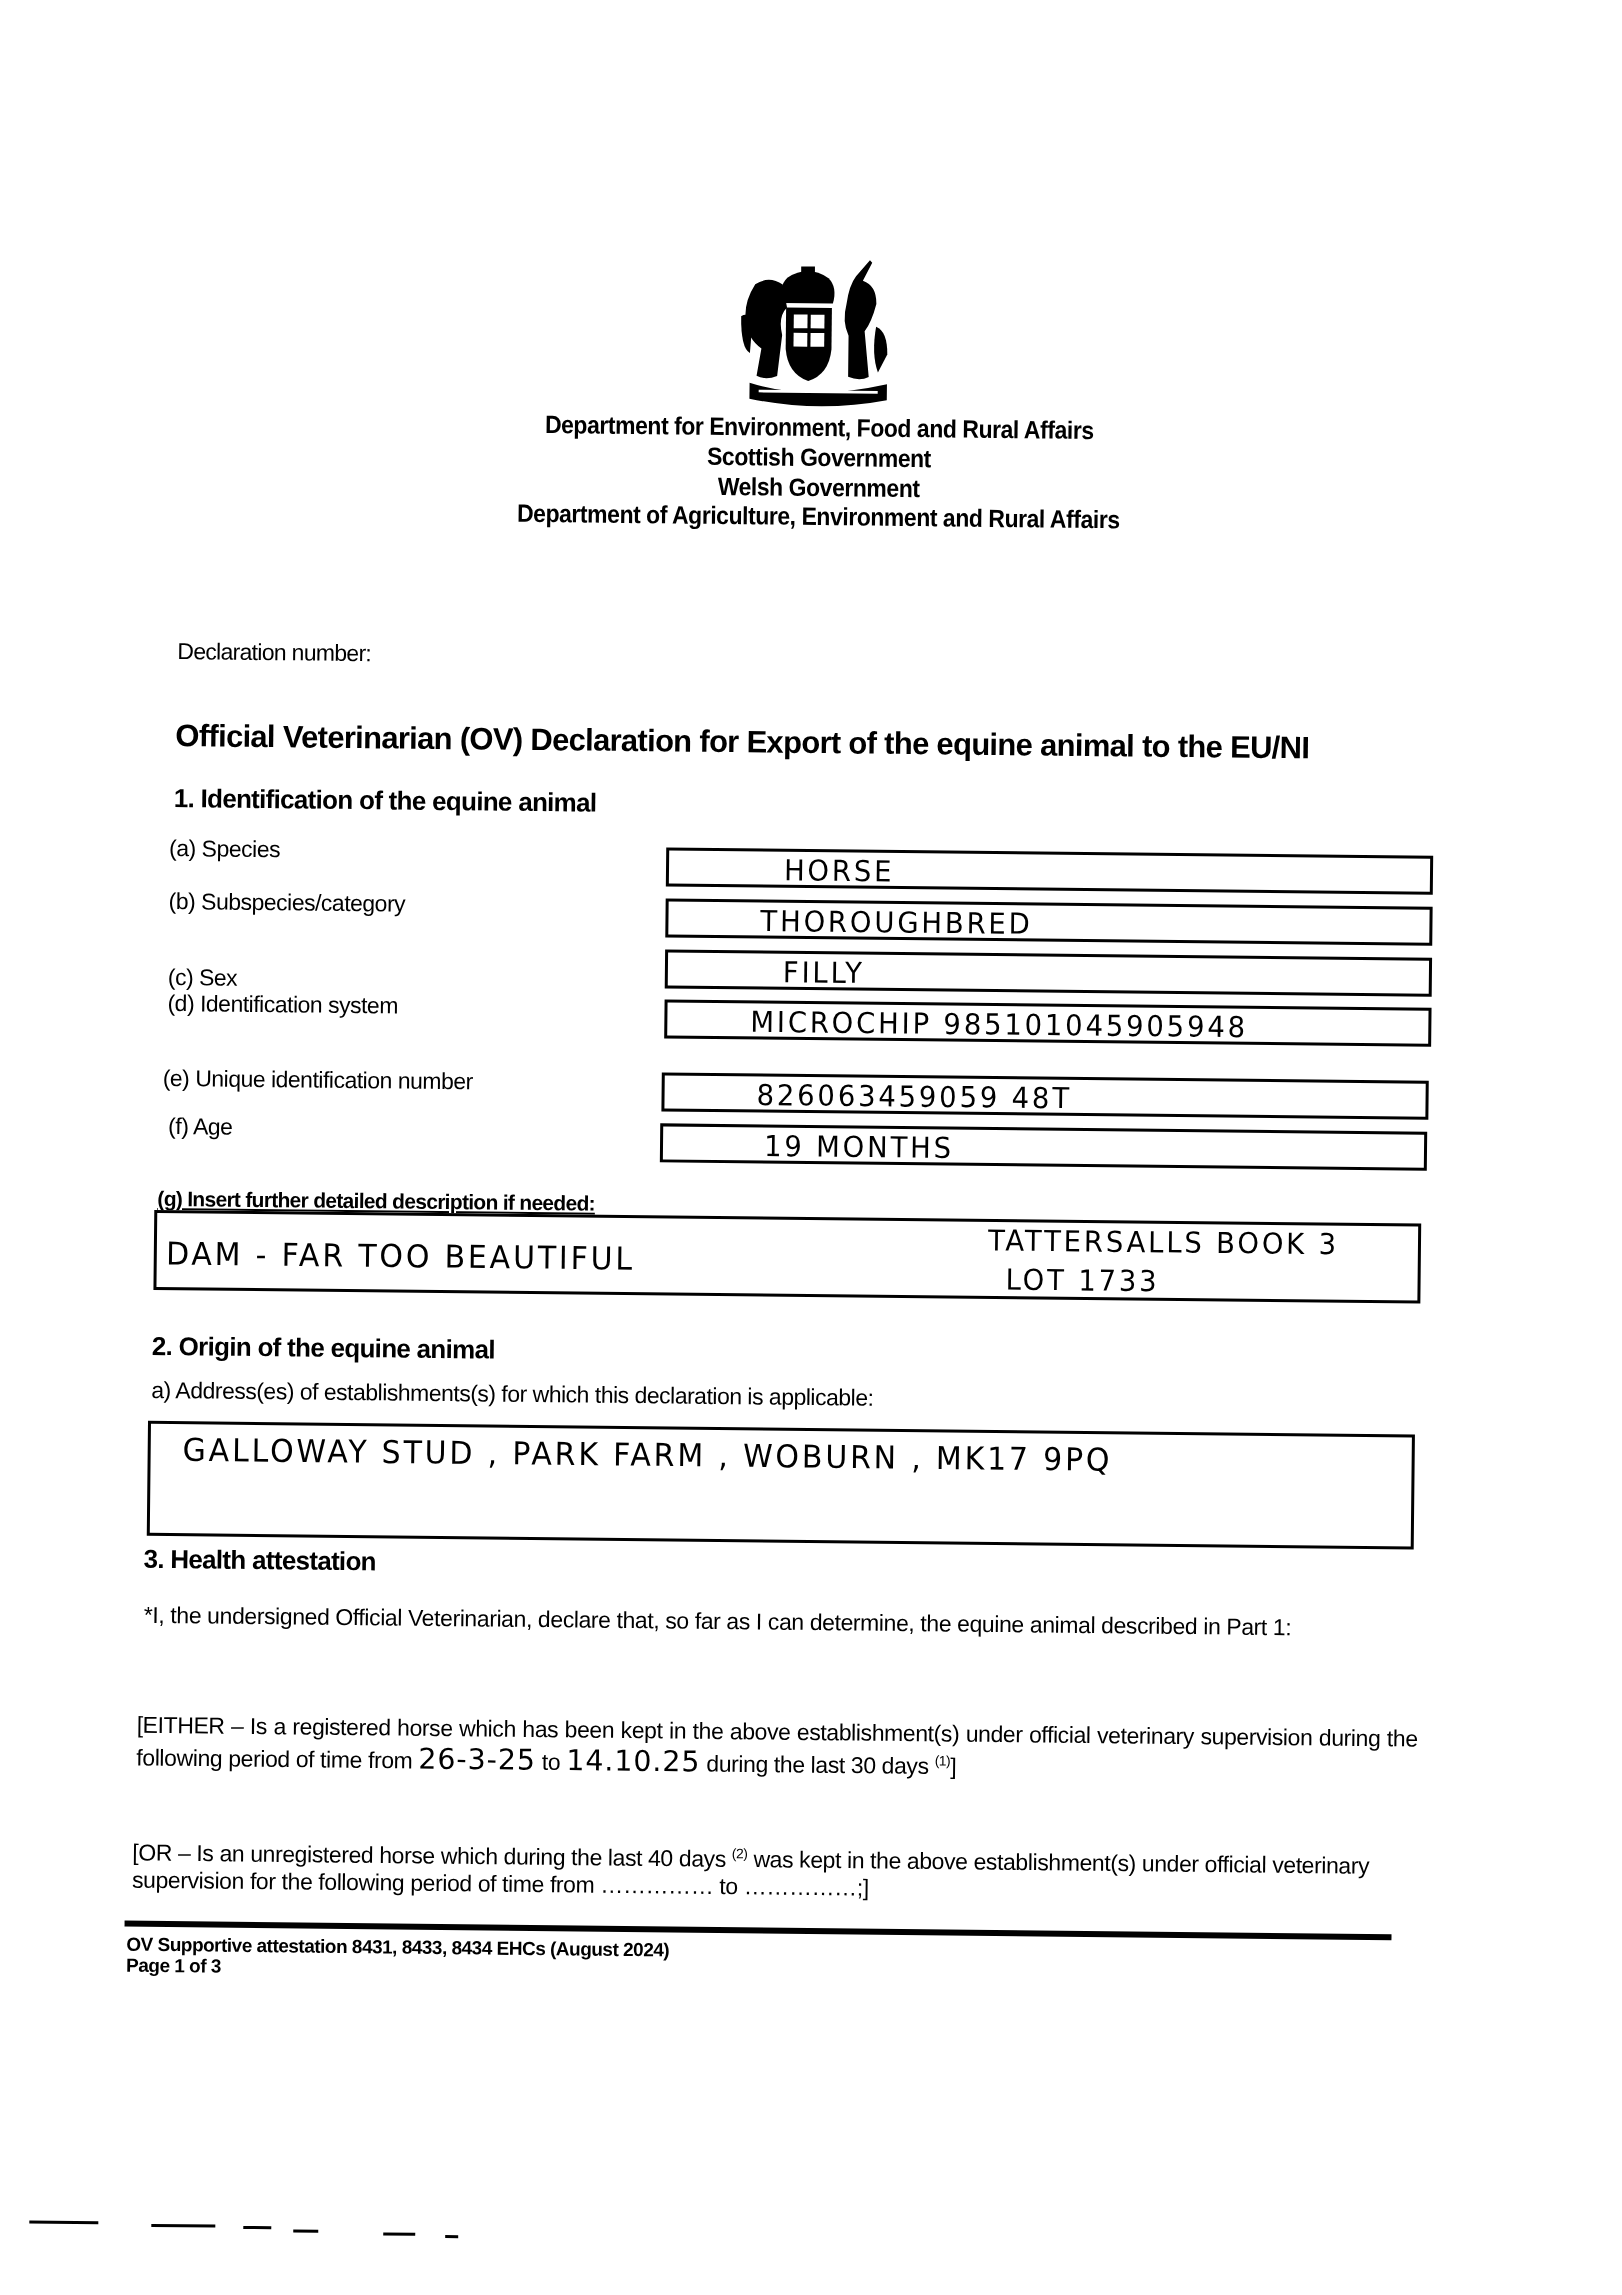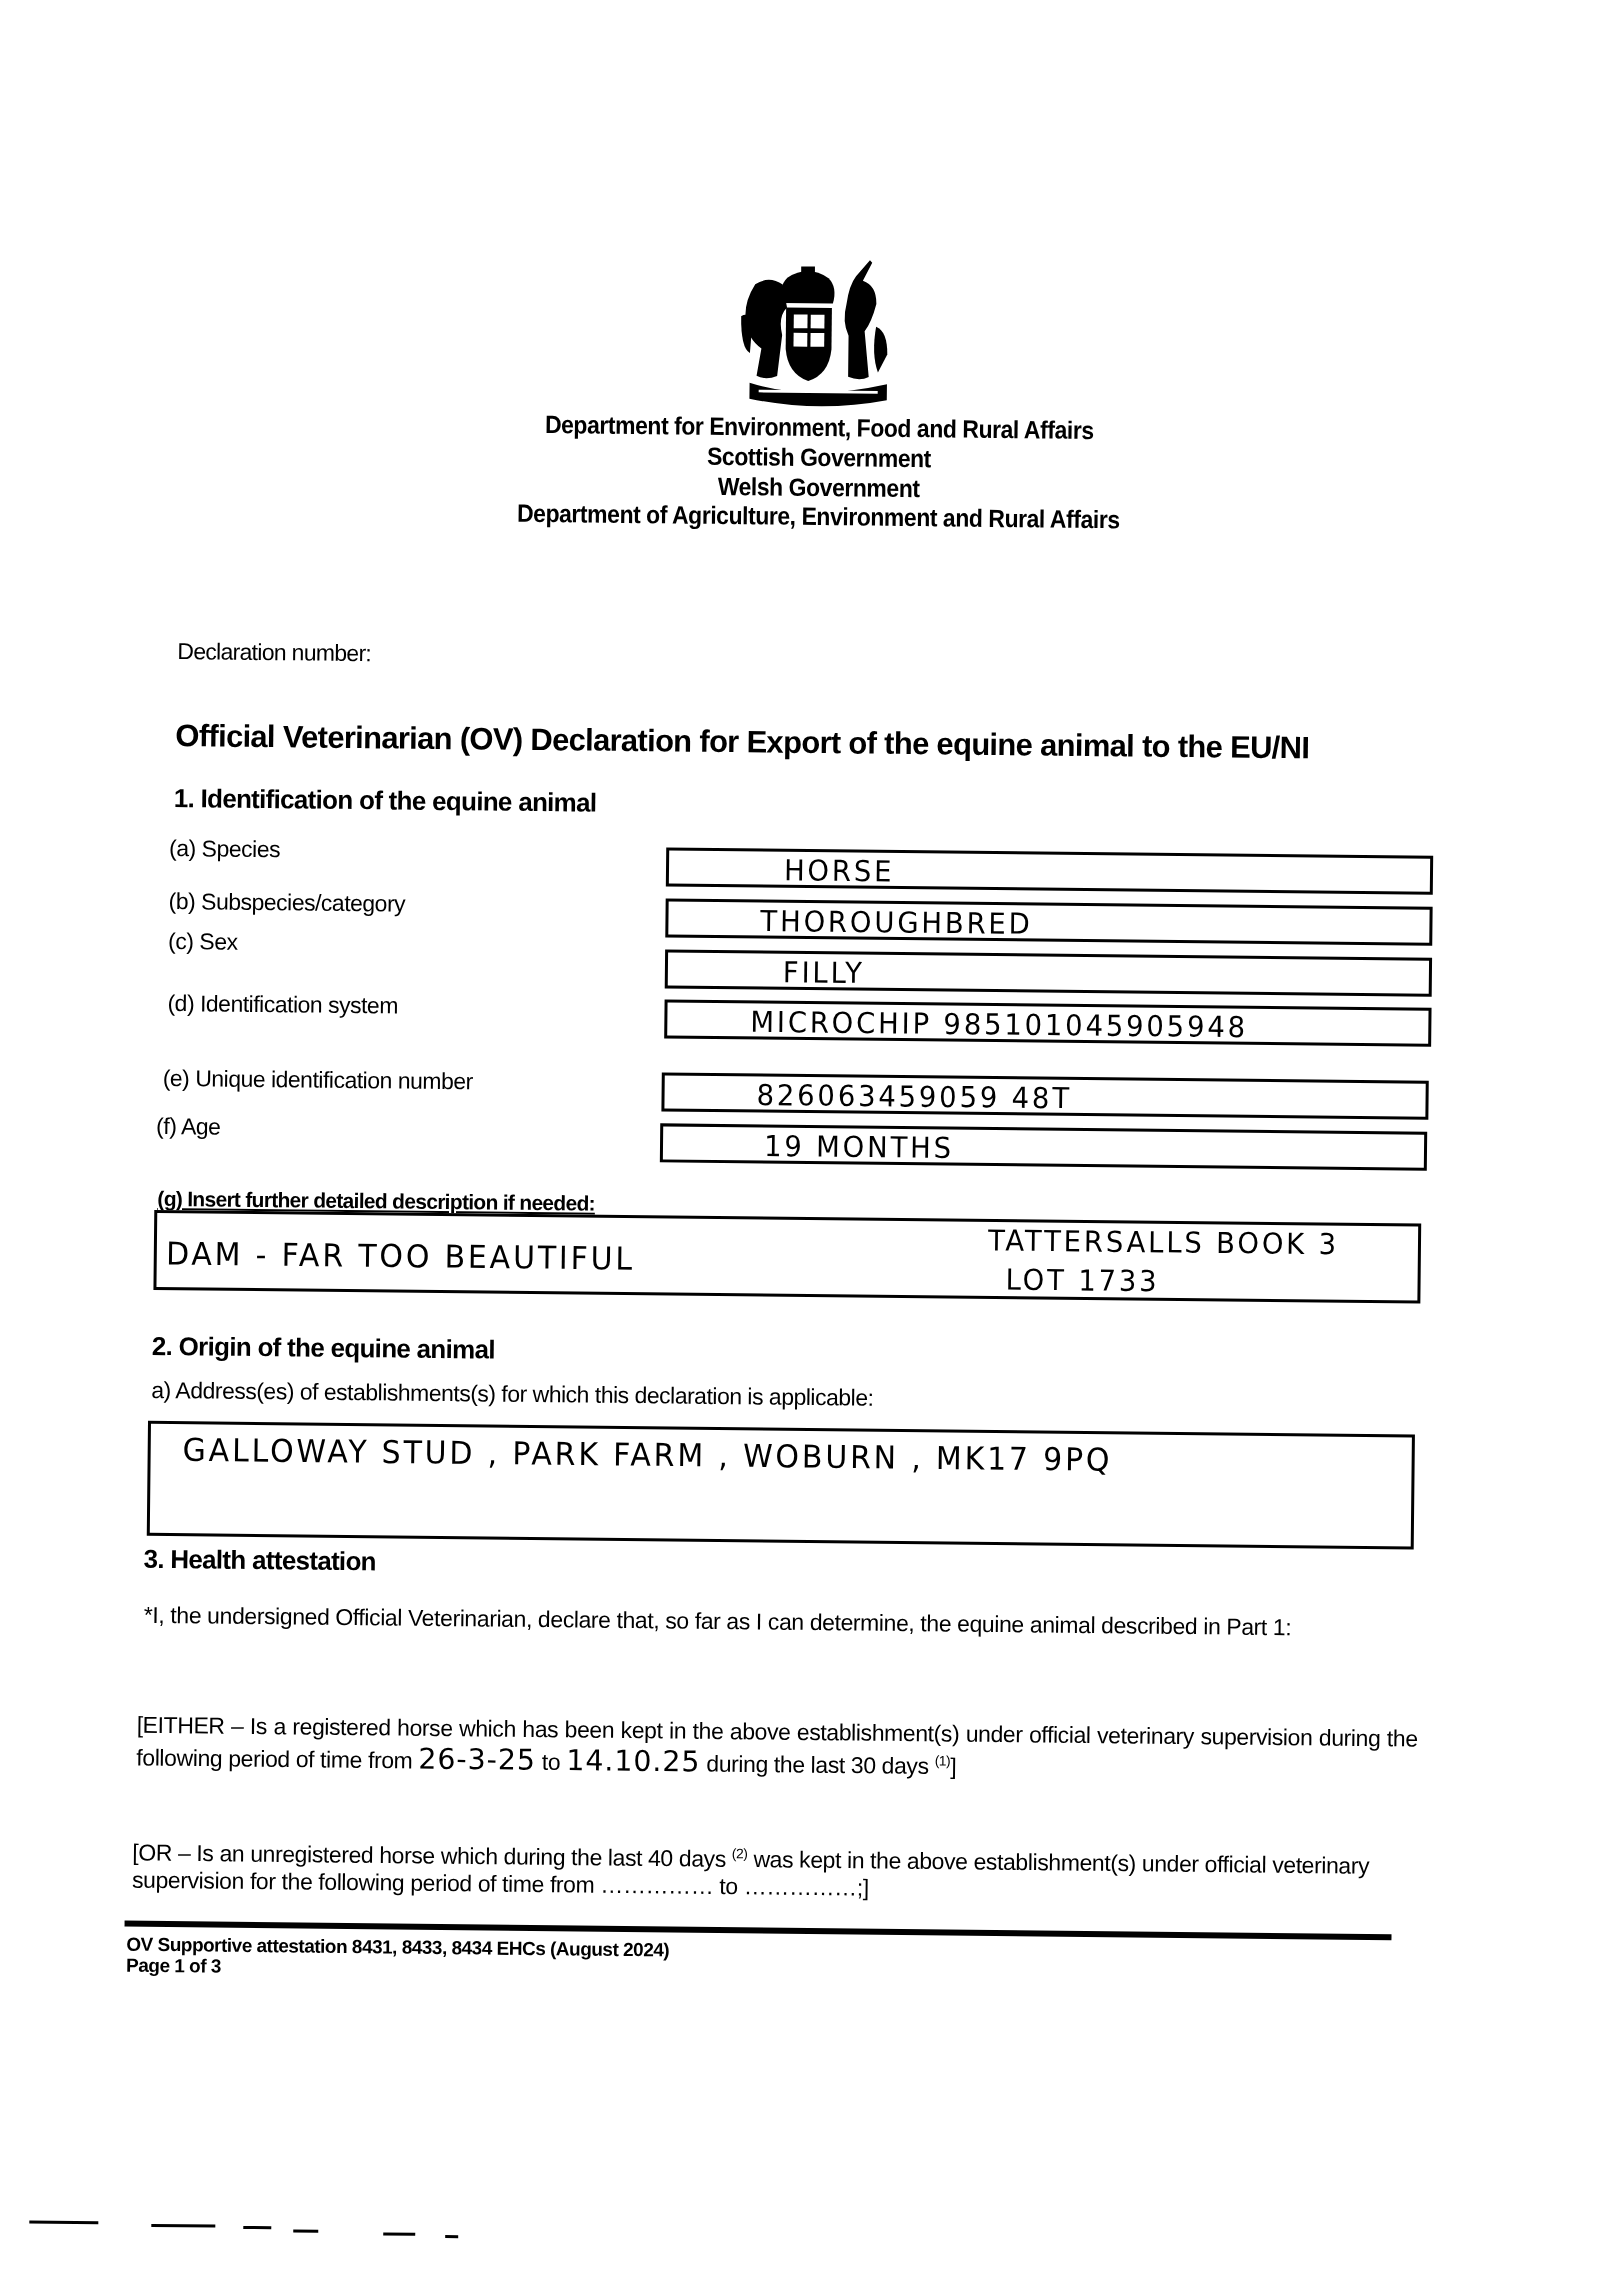--- a/index.html
+++ b/index.html
@@ -66,36 +66,36 @@
   <div class="abs field-label" style="left:166px; top:842px;">(a) Species</div>
   <div class="abs box" style="left:663px; top:849px; width:767px; height:39px;">
     <span class="abs hand" style="left:115px; top:1.8px;">HORSE</span>
   </div>
 
   <div class="abs field-label" style="left:166px; top:895px;">(b) Subspecies/category</div>
   <div class="abs box" style="left:663px; top:900px; width:767px; height:39px;">
     <span class="abs hand" style="left:92px; top:1.8px;">THOROUGHBRED</span>
   </div>
 
-  <div class="abs field-label" style="left:166px; top:935px;">(c) Sex</div>
+  <div class="abs field-label" style="left:166px; top:971px;">(c) Sex</div>
   <div class="abs box" style="left:663px; top:951px; width:767px; height:39px;">
     <span class="abs hand" style="left:115px; top:1.8px;">FILLY</span>
   </div>
 
   <div class="abs field-label" style="left:166px; top:997px;">(d) Identification system</div>
   <div class="abs box" style="left:663px; top:1001px; width:767px; height:39px;">
     <span class="abs hand" style="left:83px; top:1.8px;">MICROCHIP   985101045905948</span>
   </div>
 
   <div class="abs field-label" style="left:162px; top:1072px;">(e) Unique identification number</div>
   <div class="abs box" style="left:661px; top:1074px; width:767px; height:39px;">
     <span class="abs hand" style="left:92px; top:1.8px;">826063459059 48T</span>
   </div>
 
-  <div class="abs field-label" style="left:156px; top:1120px;">(f) Age</div>
+  <div class="abs field-label" style="left:168px; top:1120px;">(f) Age</div>
   <div class="abs box" style="left:660px; top:1125px; width:767px; height:39px;">
     <span class="abs hand" style="left:101px; top:1.8px;">19  MONTHS</span>
   </div>
 
   <div class="abs field-label" style="left:158px; top:1194px; font-size:21px; font-weight:bold; letter-spacing:-0.7px; text-decoration:underline;">(g) Insert further detailed description if needed:</div>
   <div class="abs box" style="left:155px; top:1217px; width:1267px; height:80px;">
     <span class="abs hand" style="left:9.2px; top:23px; font-size:30px;">DAM - FAR TOO BEAUTIFUL</span>
     <span class="abs hand" style="left:831px; top:1.8px;">TATTERSALLS BOOK 3</span>
     <span class="abs hand" style="left:849px; top:41px;">LOT 1733</span>
   </div>

